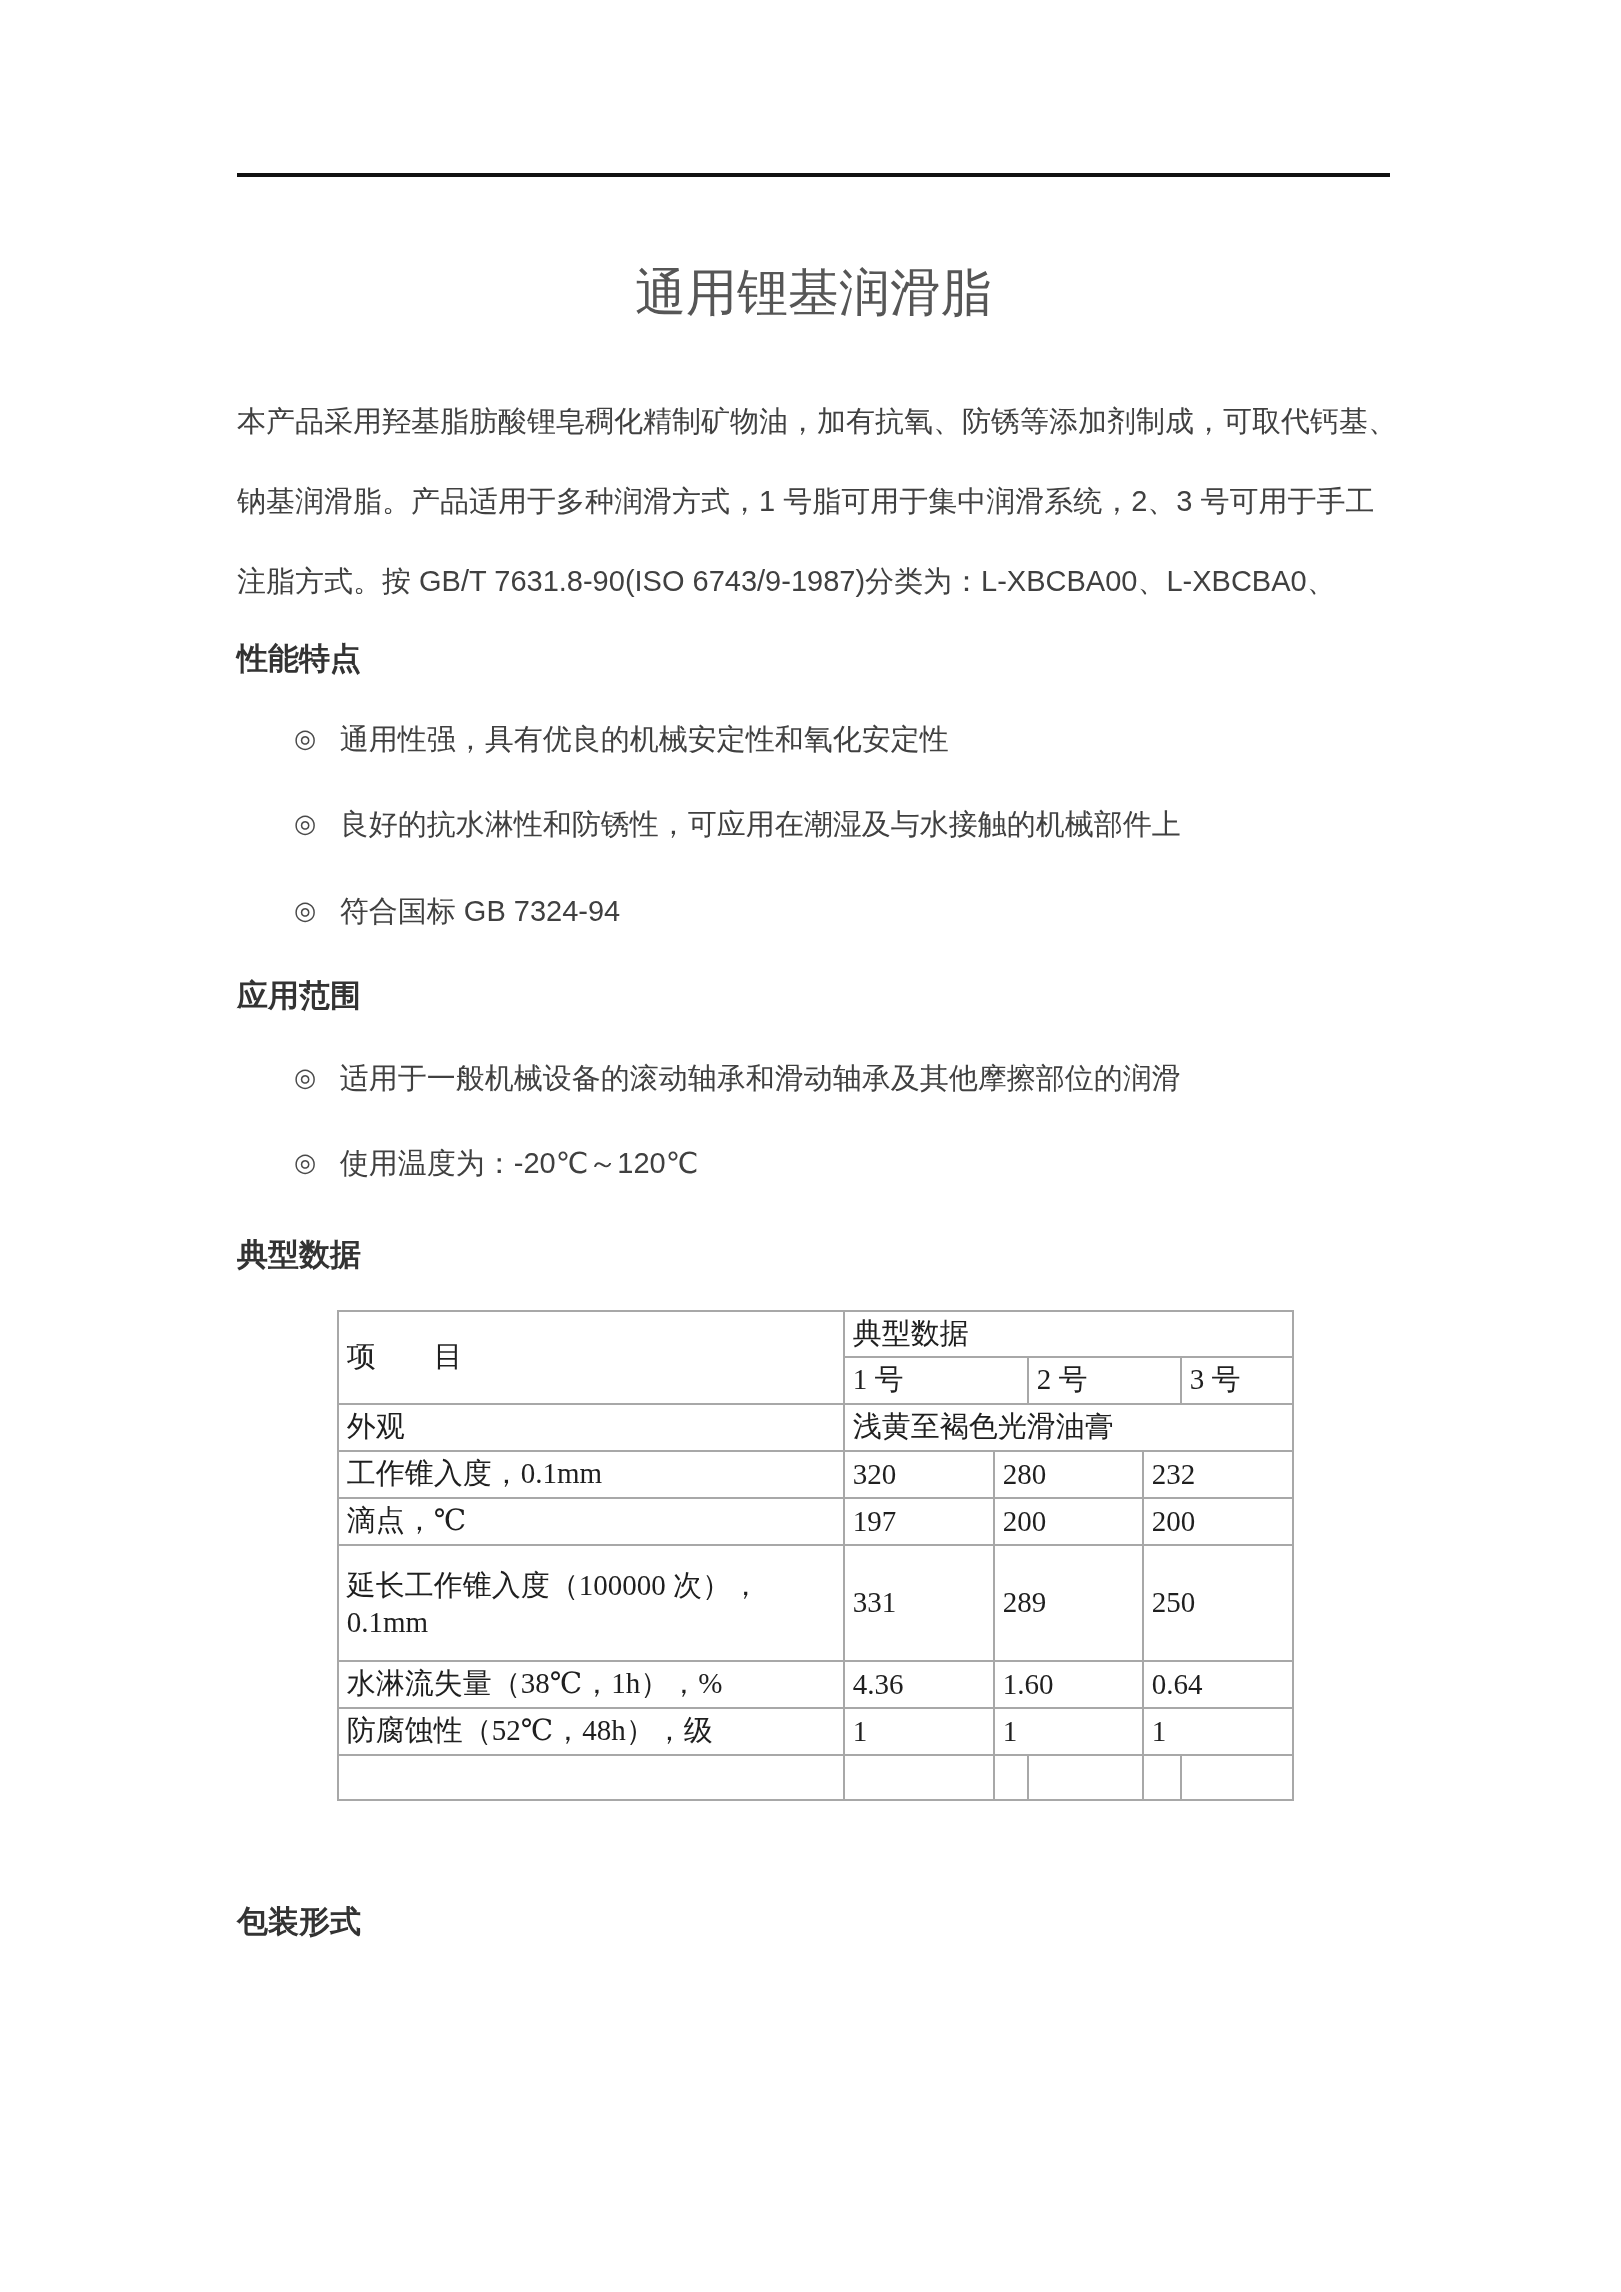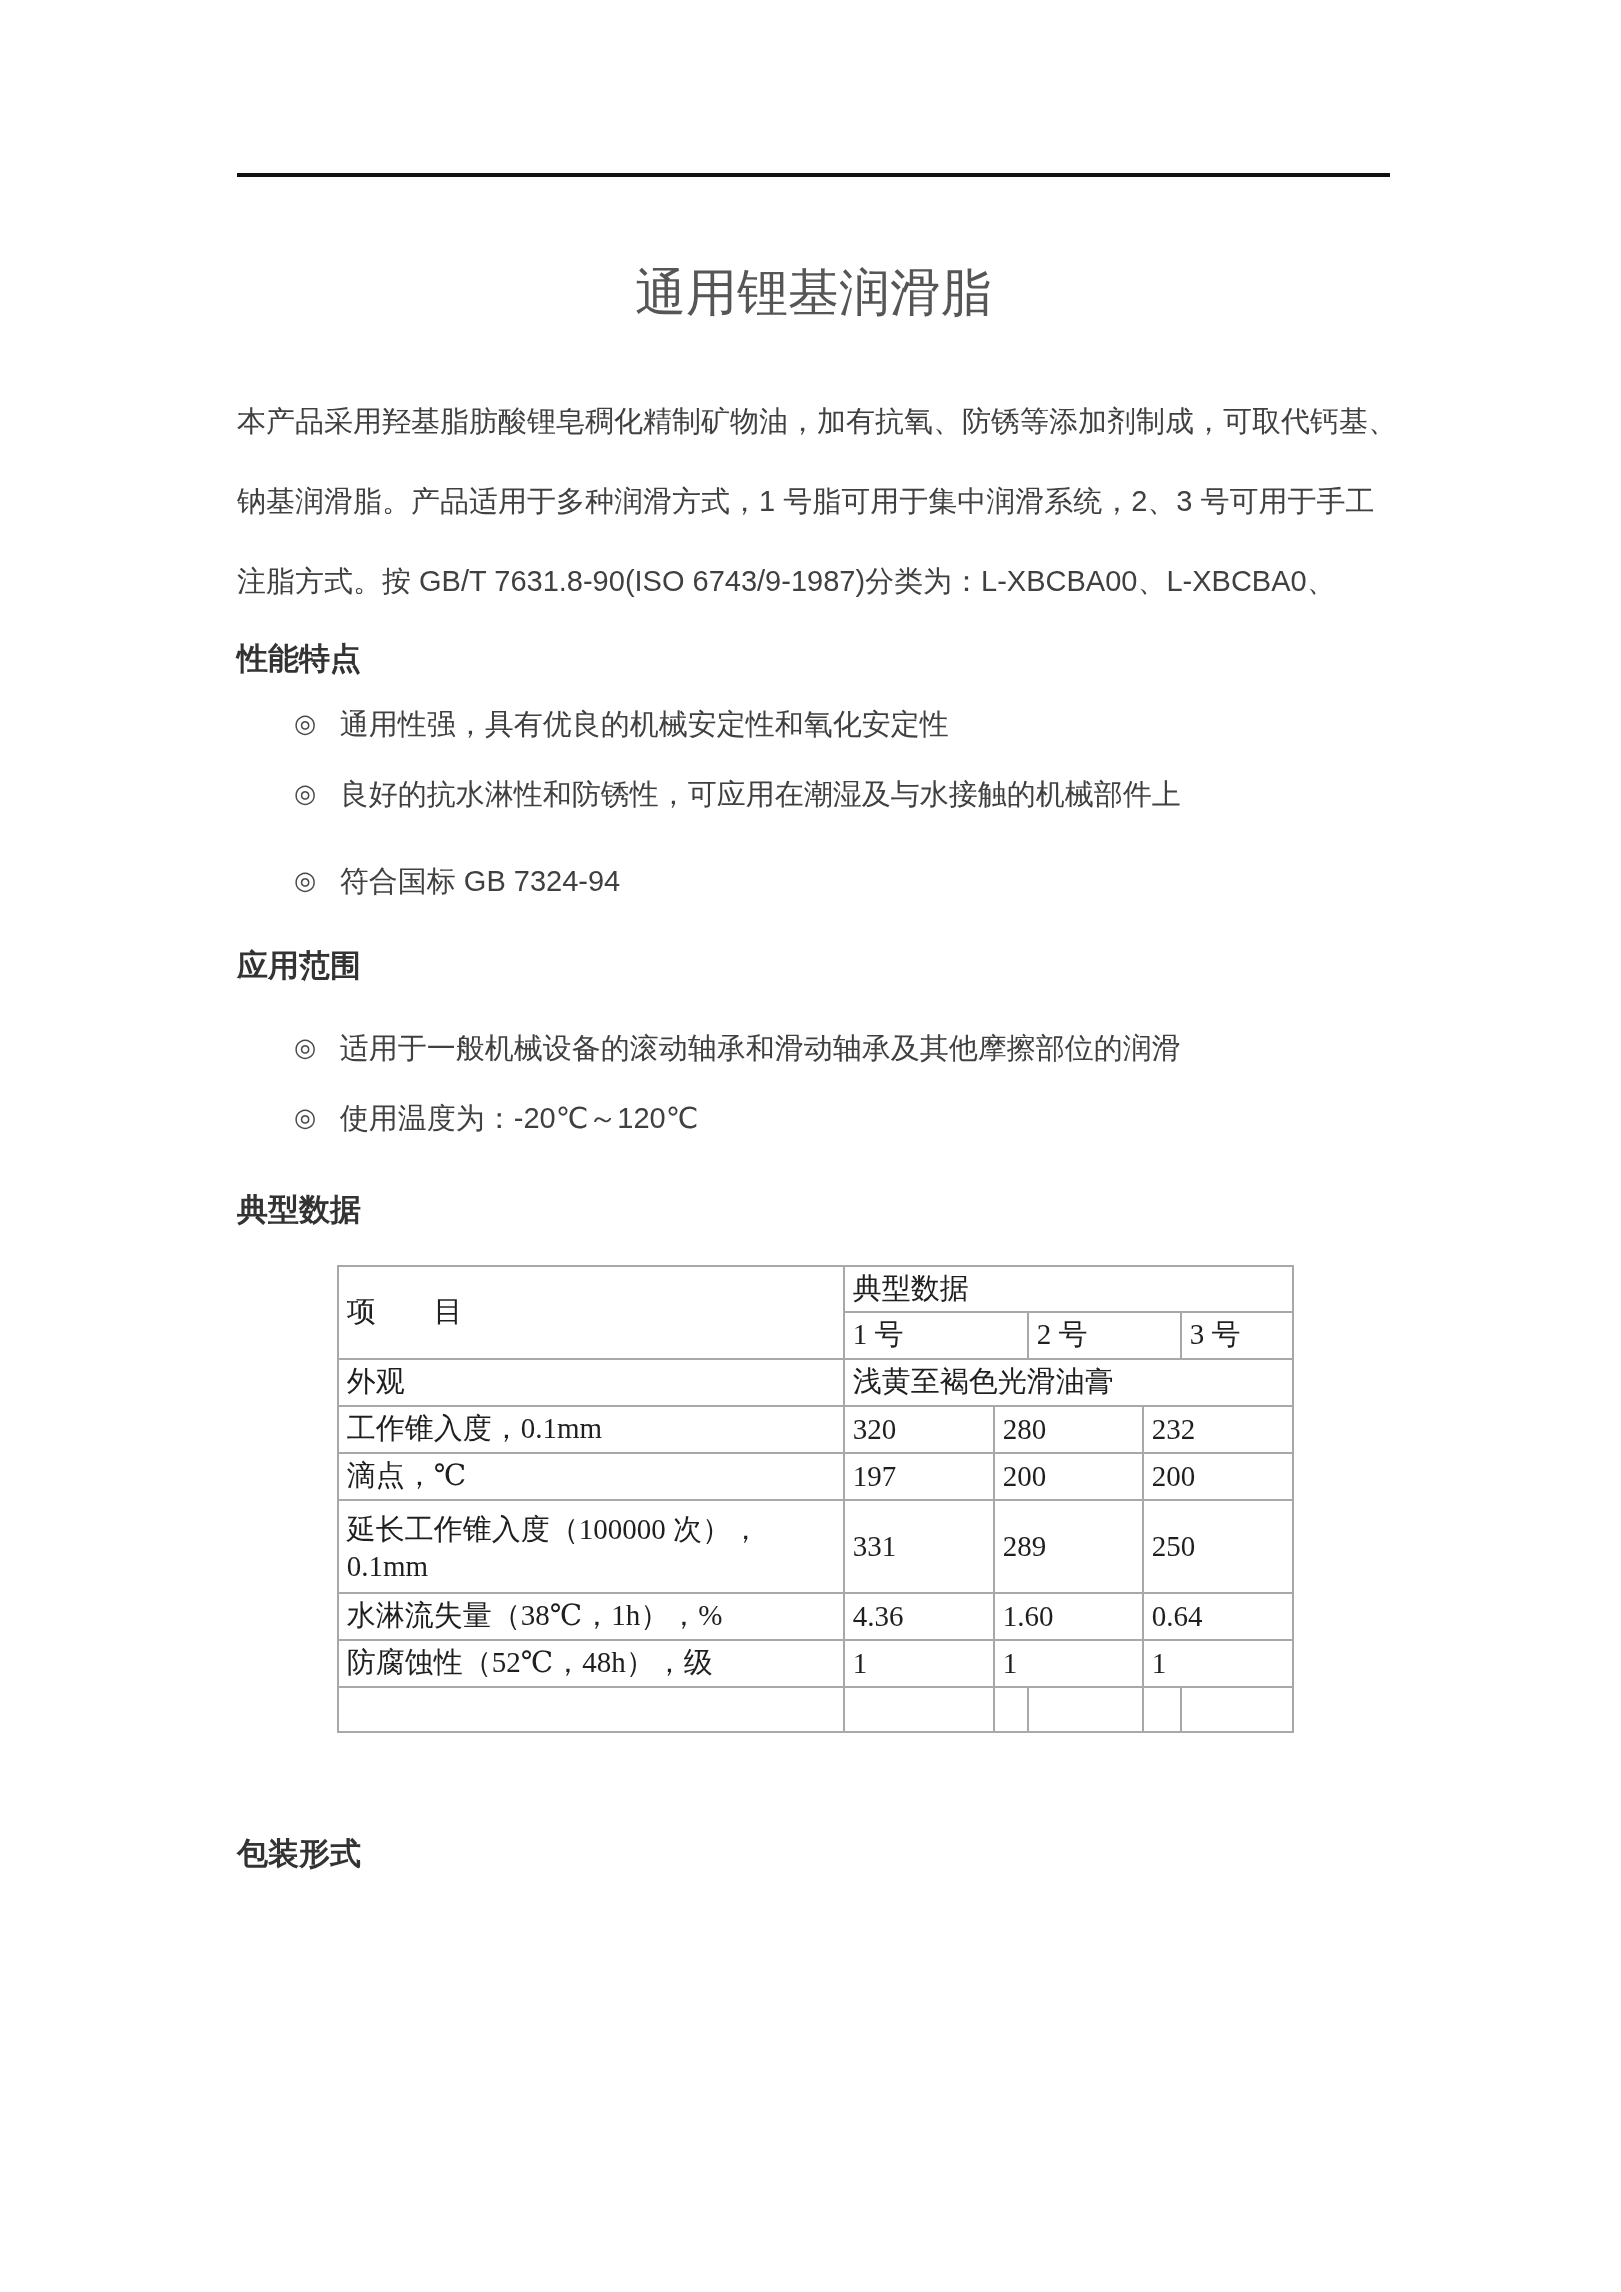--- a/index.html
+++ b/index.html
@@ -35,21 +35,21 @@
     color: #404040;
     white-space: nowrap;
   }
   .sec-heading {
     font-size: 31px;
     line-height: 43px;
     font-weight: bold;
     color: #333333;
   }
   .mt16 { margin-top: 15.7px; }
-  .mt36 { margin-top: 20px; }
+  .mt36 { margin-top: 35px; }
   .mt38 { margin-top: 37px; }
   .mt40 { margin-top: 39px; }
   .mt45 { margin-top: 44px; }
   .mt101 { margin-top: 99px; }
   .bullet {
     padding-left: 57px;
     font-size: 29px;
     line-height: 49px;
     color: #404040;
     white-space: nowrap;
@@ -73,21 +73,21 @@
     color: #1f1f1f;
   }
   table.data-table td {
     border: 2px solid #a8a8a8;
     padding: 2px 7.8px;
     vertical-align: middle;
     overflow: hidden;
   }
   tr.h47 { height: 46px; }
   tr.h48 { height: 47px; }
-  tr.h95 { height: 93px; margin-left: 32px; }
+  tr.h95 { height: 116px; margin-left: 32px; }
   tr.h46 { height: 45px; }
 </style>
 </head>
 <body>
 
 <div class="page">
   <div class="content">
 
     <div class="top-rule"></div>
 

